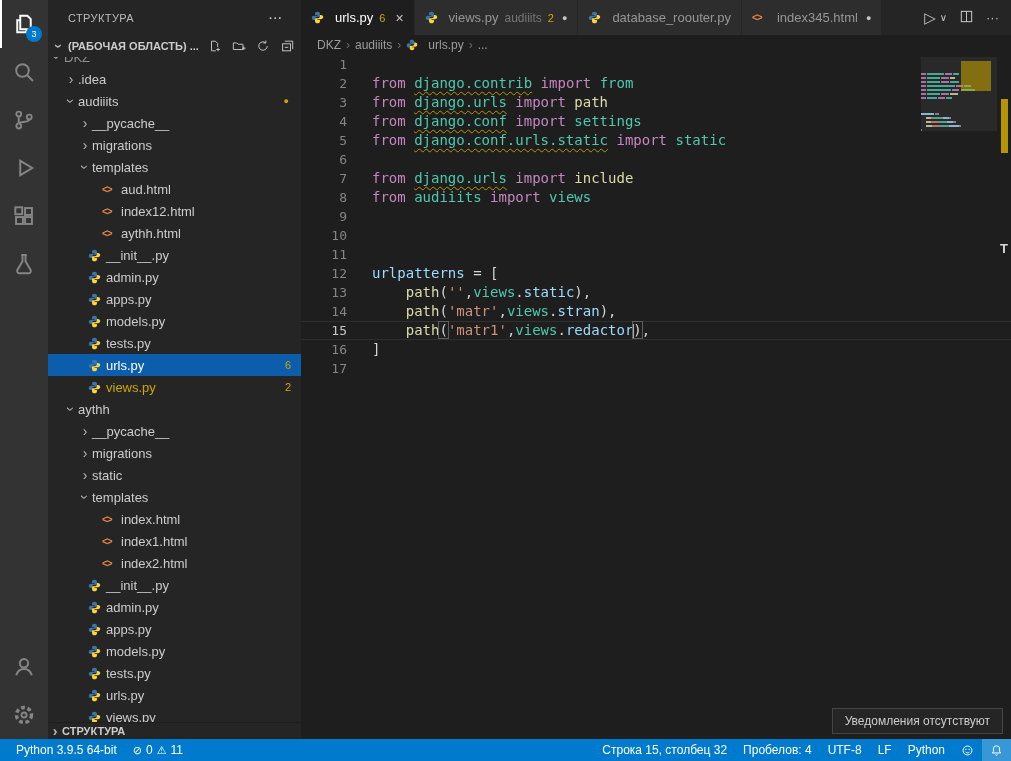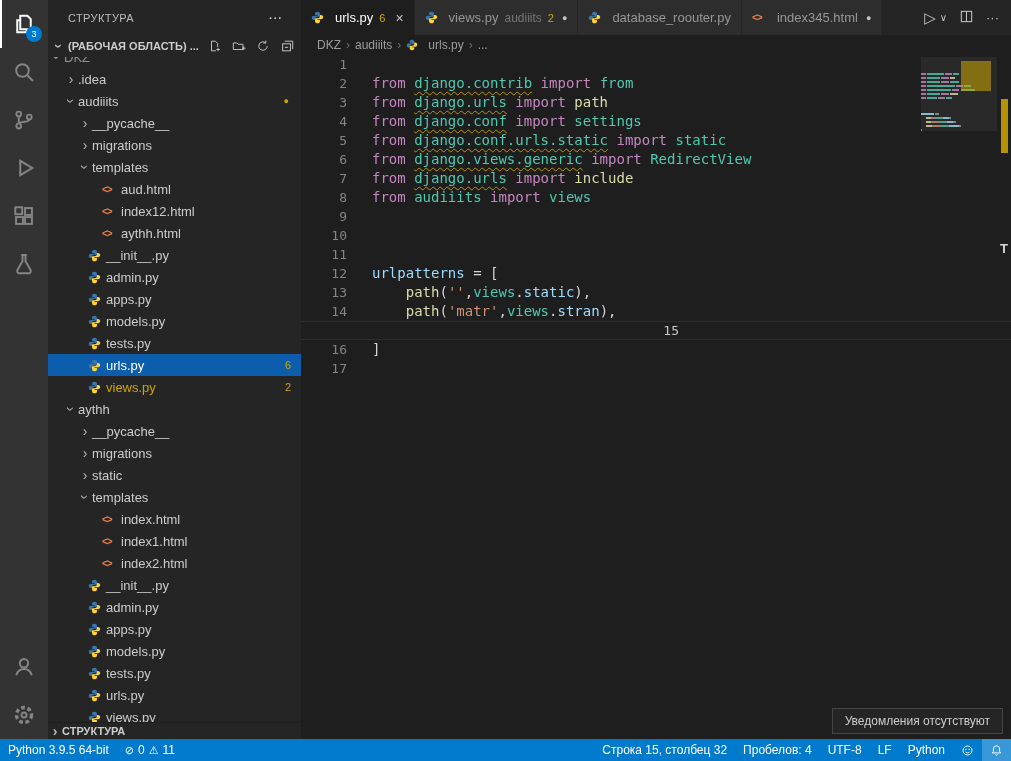--- a/index.html
+++ b/index.html
@@ -53,21 +53,21 @@
   .editor-actions .run { font-size:15px; cursor:pointer; }
   .editor-actions .drop { font-size:10px; margin-left:-8px; cursor:pointer; }
   .editor-actions svg { width:15px; height:15px; stroke:currentColor; fill:none; stroke-width:1.1; }
   .crumbs { height:20px; display:flex; align-items:center; padding-left:16px; font-size:12px; color:#9d9d9d; background:#1e1e1e; }
   .crumb { display:flex; align-items:center; gap:4px; cursor:pointer; }
   .crumbsep { margin:0 5px; color:#6a6a6a; }
   .crumb .pyicon svg { width:12px; height:12px; }
 
   .editor { position:absolute; top:55px; left:0; right:0; bottom:0; }
   .cline { display:flex; height:19px; line-height:19px; font-family:"DejaVu Sans Mono", monospace; font-size:14px; }
-  .cline.cur { box-shadow:inset 0 1px 0 #2e2e2e, inset 0 -1px 0 #2e2e2e;justify-content:center; }
+  .cline.cur { box-shadow:inset 0 1px 0 #2e2e2e, inset 0 -1px 0 #2e2e2e; }
   .ln { flex:0 0 46px; width:46px; text-align:right; color:#858585; user-select:none; font-size:13px; }
   .cline.cur .ln { color:#c6c6c6; }
   .lc { padding-left:25px; white-space:pre; color:#d4d4d4; }
   .tk-kw { color:#C586C0; }
   .tk-md { color:#4EC9B0; }
   .tk-mw { color:#4EC9B0; text-decoration:underline; text-decoration-style:wavy; text-decoration-color:#b89500; text-decoration-thickness:1px; text-underline-offset:3px; }
   .tk-fn { color:#DCDCAA; }
   .tk-st { color:#CE9178; }
   .tk-vr { color:#9CDCFE; }
   .tk-pl { color:#D4D4D4; }
@@ -78,21 +78,21 @@
   .mm-line { height:2px; margin-bottom:2px; white-space:nowrap; }
   .mm-line span { display:inline-block; height:2px; }
   .mm-slider { position:absolute; left:0; right:0; top:0; height:74px; background:rgba(255,255,255,0.05); }
   .mm-warn { position:absolute; top:4px; right:6px; width:30px; height:30px; background:rgba(205,167,0,0.55); }
   .ruler { position:absolute; top:0; right:0; width:13px; bottom:0; cursor:pointer; }
   .ruler-warn { position:absolute; top:44px; left:3px; width:7px; height:54px; background:#c8a000; opacity:.9; }
   .ruler-artifact { position:absolute; top:186px; right:3px; color:#d8d8d8; font-size:13px; font-weight:bold; }
 
   
   .statusbar { position:absolute; left:0; right:0; bottom:0; height:22px; background:#007acc; color:#ffffff; display:flex; align-items:center; font-size:12px; }
-  .sb-left { display:flex; height:100%; }
+  .sb-left { display:flex; height:100%; padding-left:8px; }
   .sb-right { margin-left:auto; display:flex; align-items:flex-start; height:100%; }
   .sb-item { display:flex; align-items:center; gap:4px; padding:0 8px; height:100%; cursor:pointer; white-space:nowrap; }
   .sb-ico { font-size:11px; }
   .sb-item svg { width:13px; height:13px; stroke:currentColor; fill:none; stroke-width:1.2; }
   .sb-bell { background:rgba(255,255,255,0.22); }
 
   .toast { position:absolute; right:8px; bottom:27px; background:#252526; border:1px solid #454545; color:#cccccc; font-size:12px; padding:5px 12px; cursor:pointer; }
 </style>
 </head>
 <body>
@@ -488,21 +488,20 @@
           <div class="cline">
             <span class="ln">4</span>
             <span class="lc"><span class="tk-kw">from</span><span class="tk-pl"> </span><span class="tk-mw">django.conf</span><span class="tk-pl"> </span><span class="tk-kw">import</span><span class="tk-pl"> </span><span class="tk-md">settings</span></span>
           </div>
           <div class="cline">
             <span class="ln">5</span>
             <span class="lc"><span class="tk-kw">from</span><span class="tk-pl"> </span><span class="tk-mw">django.conf.urls.static</span><span class="tk-pl"> </span><span class="tk-kw">import</span><span class="tk-pl"> </span><span class="tk-md">static</span></span>
           </div>
           <div class="cline">
             <span class="ln">6</span>
-            <span class="lc"><span class="tk-kw">from</span><span class="tk-pl"> </span><span class="tk-mw">django.views.generic</span><span class="tk-pl"> </span><span class="tk-kw">import</span><span class="tk-pl"> </span><span class="tk-md">RedirectView</span></span>
           </div>
           <div class="cline">
             <span class="ln">7</span>
             <span class="lc"><span class="tk-kw">from</span><span class="tk-pl"> </span><span class="tk-mw">django.urls</span><span class="tk-pl"> </span><span class="tk-kw">import</span><span class="tk-pl"> </span><span class="tk-fn">include</span></span>
           </div>
           <div class="cline">
             <span class="ln">8</span>
             <span class="lc"><span class="tk-kw">from</span><span class="tk-pl"> </span><span class="tk-md">audiiits</span><span class="tk-pl"> </span><span class="tk-kw">import</span><span class="tk-pl"> </span><span class="tk-md">views</span></span>
           </div>
           <div class="cline">
@@ -524,20 +523,21 @@
           <div class="cline">
             <span class="ln">13</span>
             <span class="lc"><span class="tk-pl">    </span><span class="tk-fn">path</span><span class="tk-pl">(</span><span class="tk-st">''</span><span class="tk-pl">,</span><span class="tk-md">views</span><span class="tk-pl">.</span><span class="tk-vr">static</span><span class="tk-pl">),</span></span>
           </div>
           <div class="cline">
             <span class="ln">14</span>
             <span class="lc"><span class="tk-pl">    </span><span class="tk-fn">path</span><span class="tk-pl">(</span><span class="tk-st">'matr'</span><span class="tk-pl">,</span><span class="tk-md">views</span><span class="tk-pl">.</span><span class="tk-vr">stran</span><span class="tk-pl">),</span></span>
           </div>
           <div class="cline cur">
             <span class="ln">15</span>
+            <span class="lc"><span class="tk-pl">    </span><span class="tk-fn">path</span><span class="tk-bk">(</span><span class="tk-st">'matr1'</span><span class="tk-pl">,</span><span class="tk-md">views</span><span class="tk-pl">.</span><span class="tk-vr">redactor</span><span class="caret"></span><span class="tk-bk">)</span><span class="tk-pl">,</span></span>
           </div>
           <div class="cline">
             <span class="ln">16</span>
             <span class="lc"><span class="tk-pl">]</span></span>
           </div>
           <div class="cline">
             <span class="ln">17</span>
             <span class="lc"></span>
           </div>
         </div>

